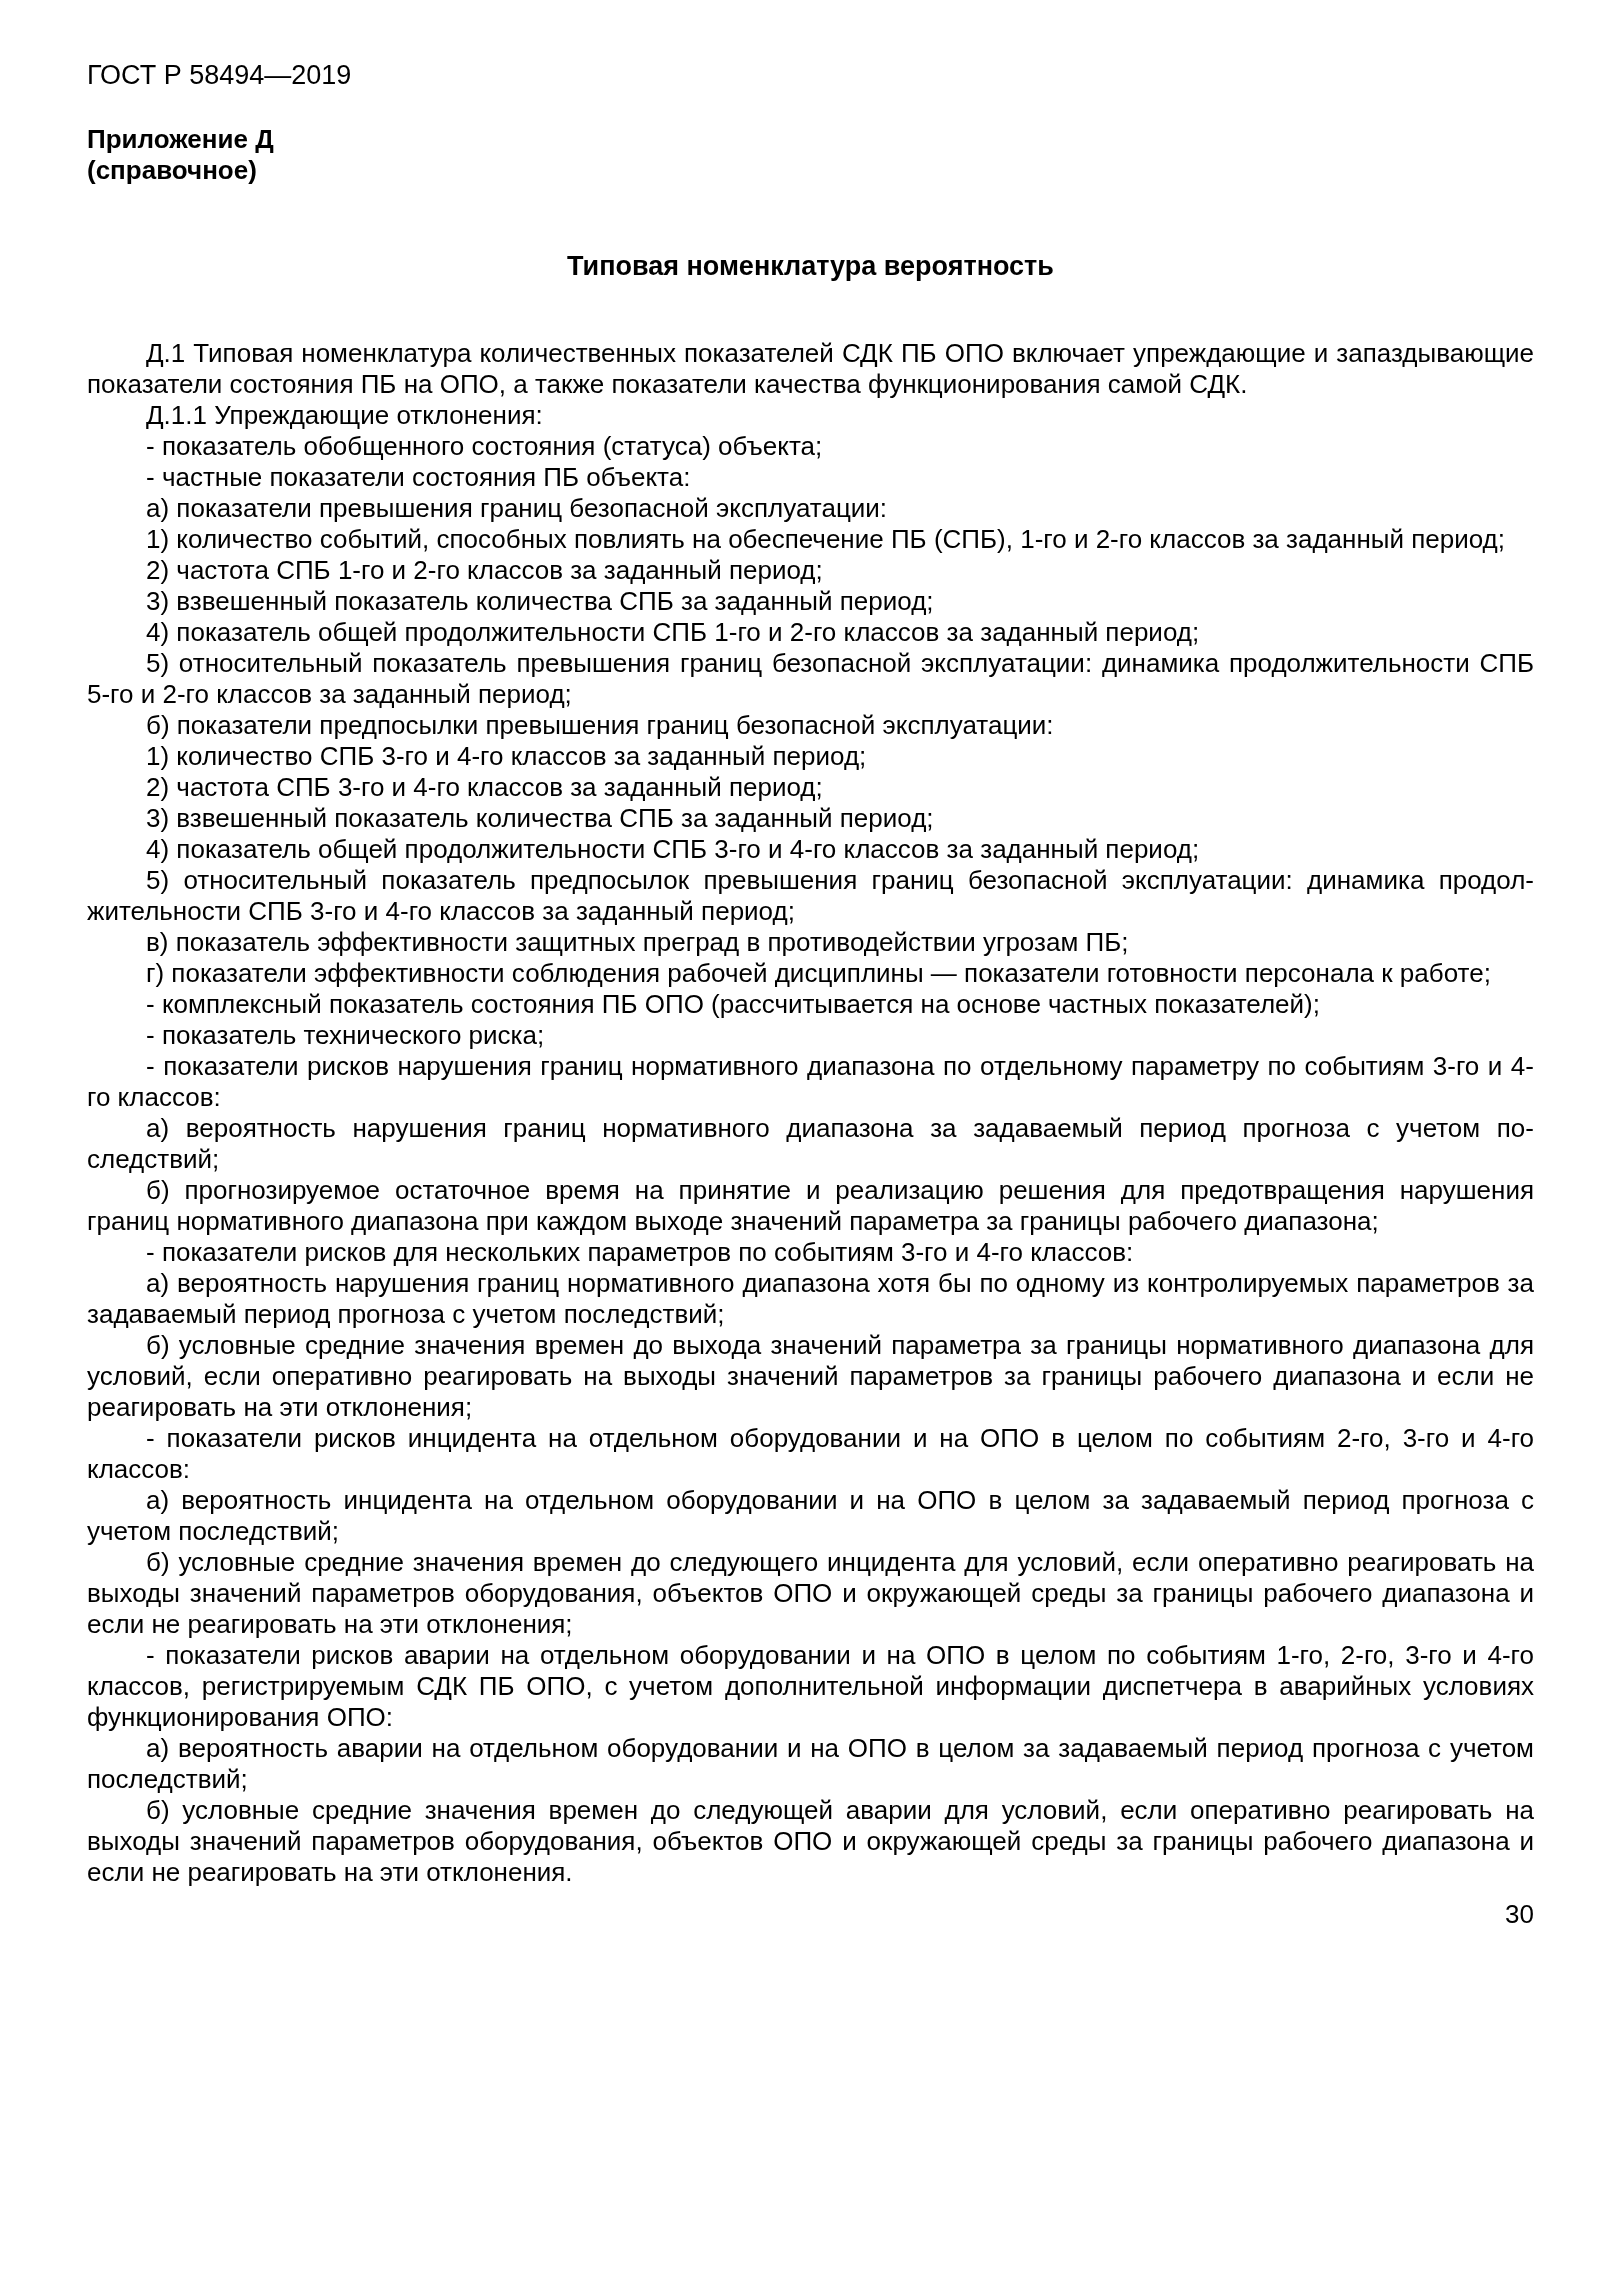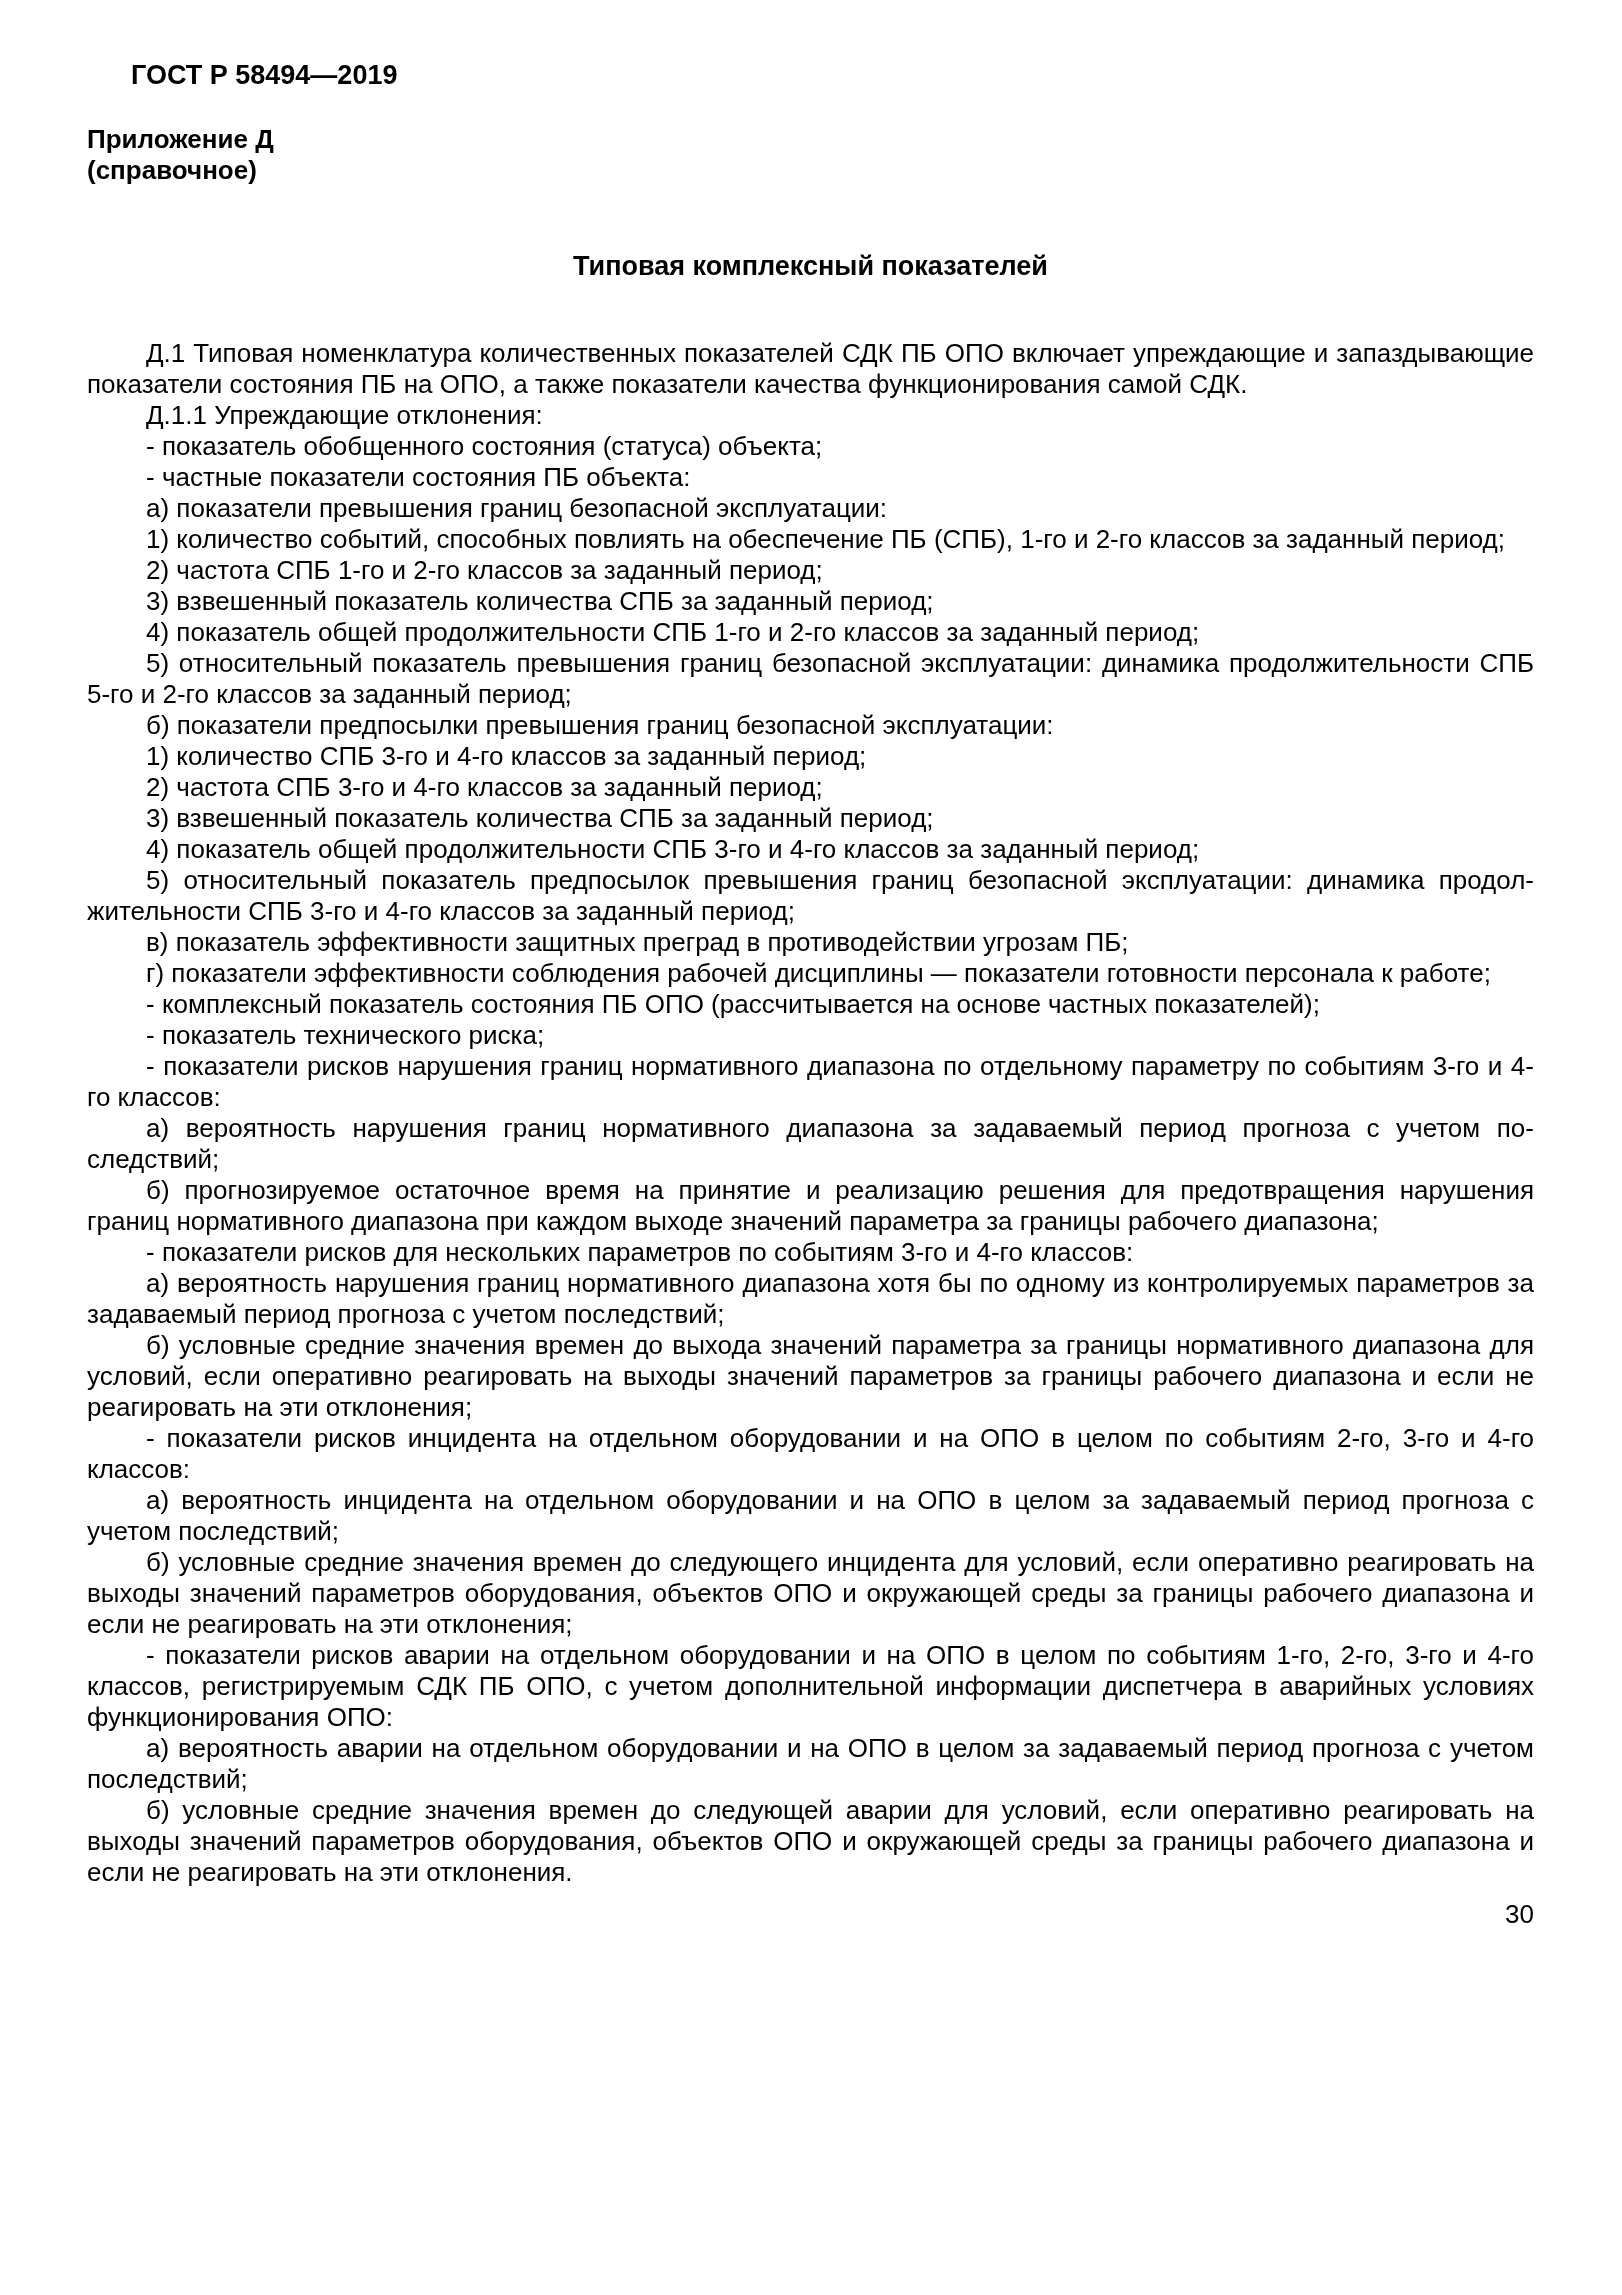--- a/index.html
+++ b/index.html
@@ -14,24 +14,23 @@
     position: relative;
     overflow: hidden;
   }
   .page {
     position: absolute;
     inset: 0;
     padding: 60px 89px 0 87px;
   }
   .doc-header {
     font-size: 27px;
-    font-weight: bold;
+    font-weight: normal;
     line-height: 31px;
     text-align: left;
-    margin-left: 44px;
   }
   .appendix-block {
     margin-top: 33px;
   }
   .appendix-line {
     text-align: left;
     font-size: 26px;
     font-weight: bold;
     line-height: 31px;
   }
@@ -65,21 +64,21 @@
 
 <div class="page">
 
   <div class="doc-header">ГОСТ Р 58494—2019</div>
 
   <div class="appendix-block">
     <div class="appendix-line">Приложение Д</div>
     <div class="appendix-line">(справочное)</div>
   </div>
 
-  <div class="doc-title">Типовая комплексный показателей</div>
+  <div class="doc-title">Типовая номенклатура вероятность</div>
 
   <div class="body-text" id="paragraphs">
       <p class="para">Д.1 Типовая номенклатура количественных показателей СДК ПБ ОПО включает упреждающие и запаздыва­ющие показатели состояния ПБ на ОПО, а также показатели качества функционирования самой СДК.</p>
       <p class="para">Д.1.1 Упреждающие отклонения:</p>
       <p class="para">- показатель обобщенного состояния (статуса) объекта;</p>
       <p class="para">- частные показатели состояния ПБ объекта:</p>
       <p class="para">а) показатели превышения границ безопасной эксплуатации:</p>
       <p class="para">1) количество событий, способных повлиять на обеспечение ПБ (СПБ), 1-го и 2-го классов за заданный пе­риод;</p>
       <p class="para">2) частота СПБ 1-го и 2-го классов за заданный период;</p>
       <p class="para">3) взвешенный показатель количества СПБ за заданный период;</p>

